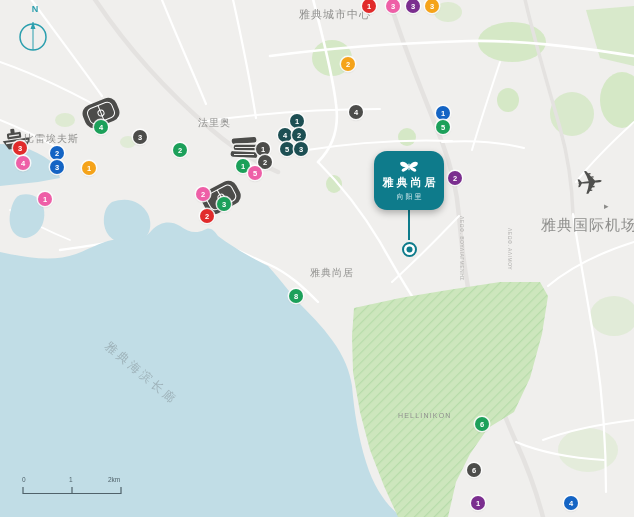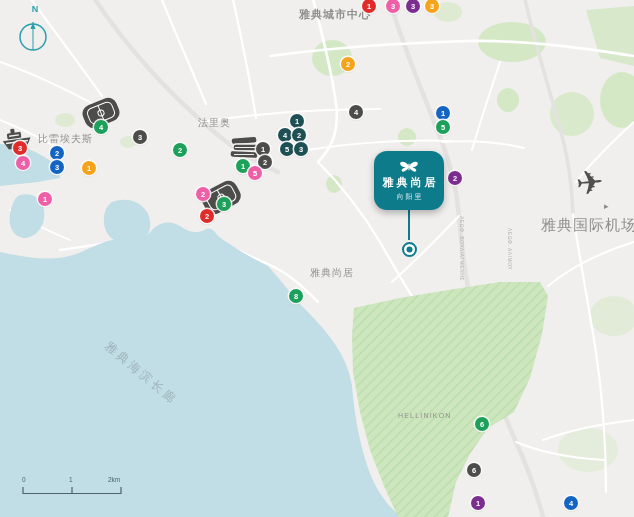--- a/index.html
+++ b/index.html
@@ -178,22 +178,22 @@
   <div id="scalebar">
     <span class="lbl" style="left:0">0</span>
     <span class="lbl" style="left:47px">1</span>
     <span class="lbl" style="left:86px">2km</span>
     <svg width="100" height="9" viewBox="0 0 100 9">
       <path d="M1,1 V8 M50,1 V8 M99,1 V8 M1,7.5 H99" stroke="#50626a" stroke-width="1.2" fill="none"></path>
     </svg>
   </div>
 
   <div id="labels-layer">
-      <div class="area-label" style="left: 299px; top: 7px; font-size: 11px; letter-spacing: 1px; font-weight: bold;">雅典城市中心</div>
-      <div class="area-label" style="left: 38px; top: 132px; font-size: 10px; letter-spacing: 1px;">比雷埃夫斯</div>
+      <div class="area-label" style="left: 299px; top: 7px; font-size: 11px; letter-spacing: 1px;">雅典城市中心</div>
+      <div class="area-label" style="left: 24px; top: 132px; font-size: 10px; letter-spacing: 1px;">比雷埃夫斯</div>
       <div class="area-label" style="left: 198px; top: 116px; font-size: 10px; letter-spacing: 1px;">法里奥</div>
       <div class="area-label" style="left: 310px; top: 266px; font-size: 10px; letter-spacing: 1px;">雅典尚居</div>
       <div class="area-label" style="left: 541px; top: 216px; font-size: 15px; letter-spacing: 1px;">雅典国际机场</div>
       <div class="area-label" style="left: 398px; top: 412px; font-size: 7px; letter-spacing: 1.2px;">HELLINIKON</div>
       <div class="area-label" style="left: 112px; top: 338px; font-size: 12px; letter-spacing: 3px; transform: rotate(40deg); transform-origin: left top; color: rgb(159, 179, 186);">雅典海滨长廊</div>
     </div>
   <div id="roadlabels-layer">
       <div class="road-label" style="left: 459px; top: 216px;">ΛΕΩΦ. ΒΟΥΛΙΑΓΜΕΝΗΣ</div>
       <div class="road-label" style="left: 507px; top: 228px;">ΛΕΩΦ. ΑΛΙΜΟΥ</div>
     </div>

